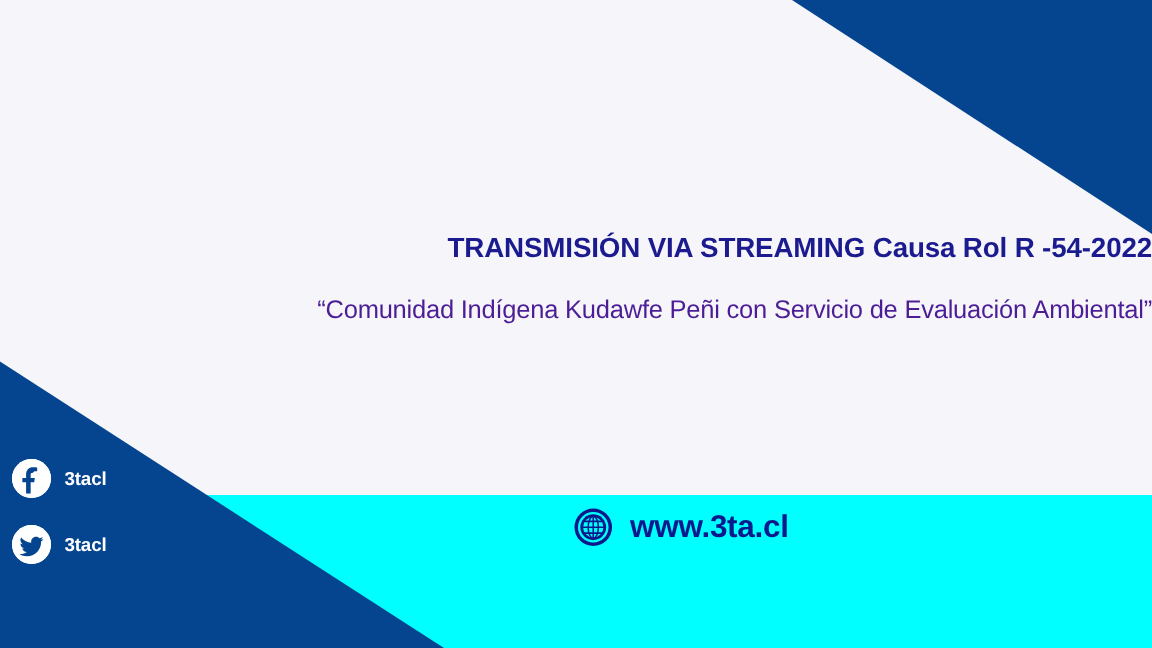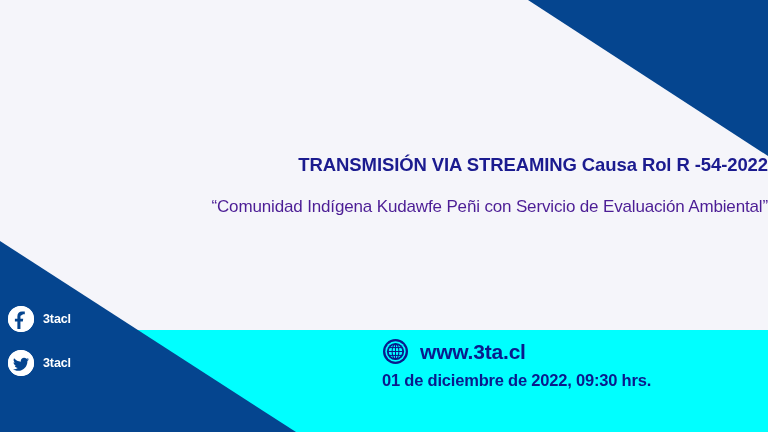--- a/index.html
+++ b/index.html
@@ -187,16 +187,15 @@
             <line x1="13.5" y1="6.2" x2="13.5" y2="20.8"></line>
             <line x1="6.2" y1="13.5" x2="20.8" y2="13.5"></line>
             <ellipse cx="13.5" cy="13.5" rx="3.4" ry="7.3"></ellipse>
             <line x1="7.6" y1="9.6" x2="19.4" y2="9.6"></line>
             <line x1="7.6" y1="17.4" x2="19.4" y2="17.4"></line>
           </g>
         </svg>
       </span>
       <span class="web-url">www.3ta.cl</span>
     </div>
-    <div class="date-line">01 de diciembre de 2022, 09:30 hrs.</div>
   </div>
 
 </div>
 
 </body></html>

